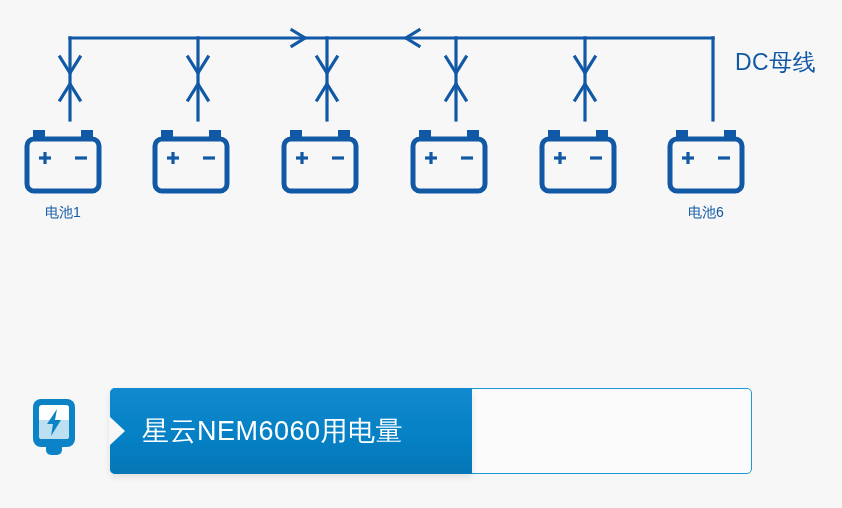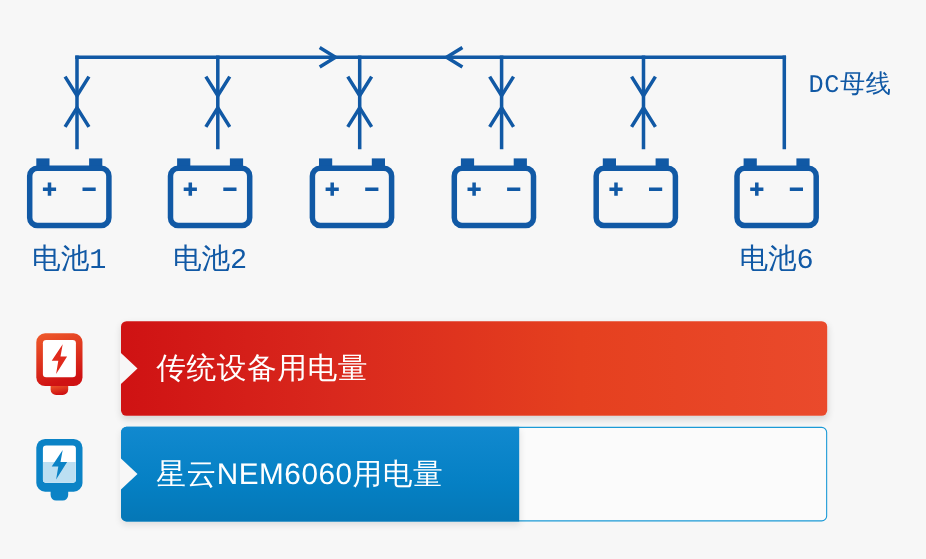--- a/index.html
+++ b/index.html
@@ -18,40 +18,39 @@
     position: relative;
     width: 842px;
     height: 508px;
     background: #f7f7f7;
   }
 
   
   #schematic {
     position: absolute;
     left: 0;
-    top: 14px;
+    top: 0;
     width: 728px;
     height: 270px;
-    font-family: Liberation Mono, monospace;
   }
   .bus-label {
     position: absolute;
     left: 735px;
     top: 47px;
     font-size: 23px;
     color: #1159a5;
     letter-spacing: 0.5px;
     white-space: nowrap;
   }
   .batt-label {
     position: absolute;
     top: 204px;
     width: 120px;
     text-align: center;
-    font-size: 26px;
+    font-size: 14px;
     color: #1159a5;
     white-space: nowrap;
   }
 
   
   #compare {
     position: absolute;
     left: 0;
     top: 270px;
     width: 842px;
@@ -232,48 +231,25 @@
           <line x1="682" y1="158" x2="694" y2="158" stroke="#1159a5" stroke-width="3.2"></line>
           <line x1="688" y1="152" x2="688" y2="164" stroke="#1159a5" stroke-width="3.2"></line>
           <line x1="718" y1="158" x2="730" y2="158" stroke="#1159a5" stroke-width="3.2"></line>
         </g>
       </g>
     </svg>
 
     <div class="bus-label">DC母线</div>
 
     <div class="batt-label" style="left:3px">电池1</div>
-    <div class="batt-label" style="left:131px">电池2</div>
     <div class="batt-label" style="left:646px">电池6</div>
   </div>
 
   <div id="compare">
 
-    <div class="row row-top">
-
-      <svg class="dev-icon" viewBox="0 0 48 62">
-        <defs>
-          <linearGradient id="redIconGrad" x1="0" y1="0" x2="0.3" y2="1">
-            <stop offset="0%" stop-color="#ef5b2b"></stop>
-            <stop offset="100%" stop-color="#cf1213"></stop>
-          </linearGradient>
-        </defs>
-        <path d="M16 50 h16 v4 a5 5 0 0 1 -5 5 h-6 a5 5 0 0 1 -5 -5 z" fill="url(#redIconGrad)"></path>
-        <rect x="3" y="3" width="42" height="48" rx="8" ry="8" fill="url(#redIconGrad)"></rect>
-        <rect x="9" y="9" width="30" height="34" rx="3" ry="3" fill="#ffffff"></rect>
-        <path d="M27 13 L17 28 H23 L21 40 L31 24 H25 Z" fill="#e02a1c"></path>
-      </svg>
-
-      <div class="bar-wrap">
-        <div class="bar-fill red">
-          <span class="bar-text">传统设备用电量</span>
-        </div>
-        <div class="notch"></div>
-      </div>
-    </div>
 
     <div class="row row-bottom">
 
       <svg class="dev-icon" viewBox="0 0 48 62">
         <defs>
           <clipPath id="blueScreenClip">
             <rect x="9" y="9" width="30" height="34" rx="3" ry="3"></rect>
           </clipPath>
         </defs>
         <path d="M16 50 h16 v4 a5 5 0 0 1 -5 5 h-6 a5 5 0 0 1 -5 -5 z" fill="#0b83c6"></path>

